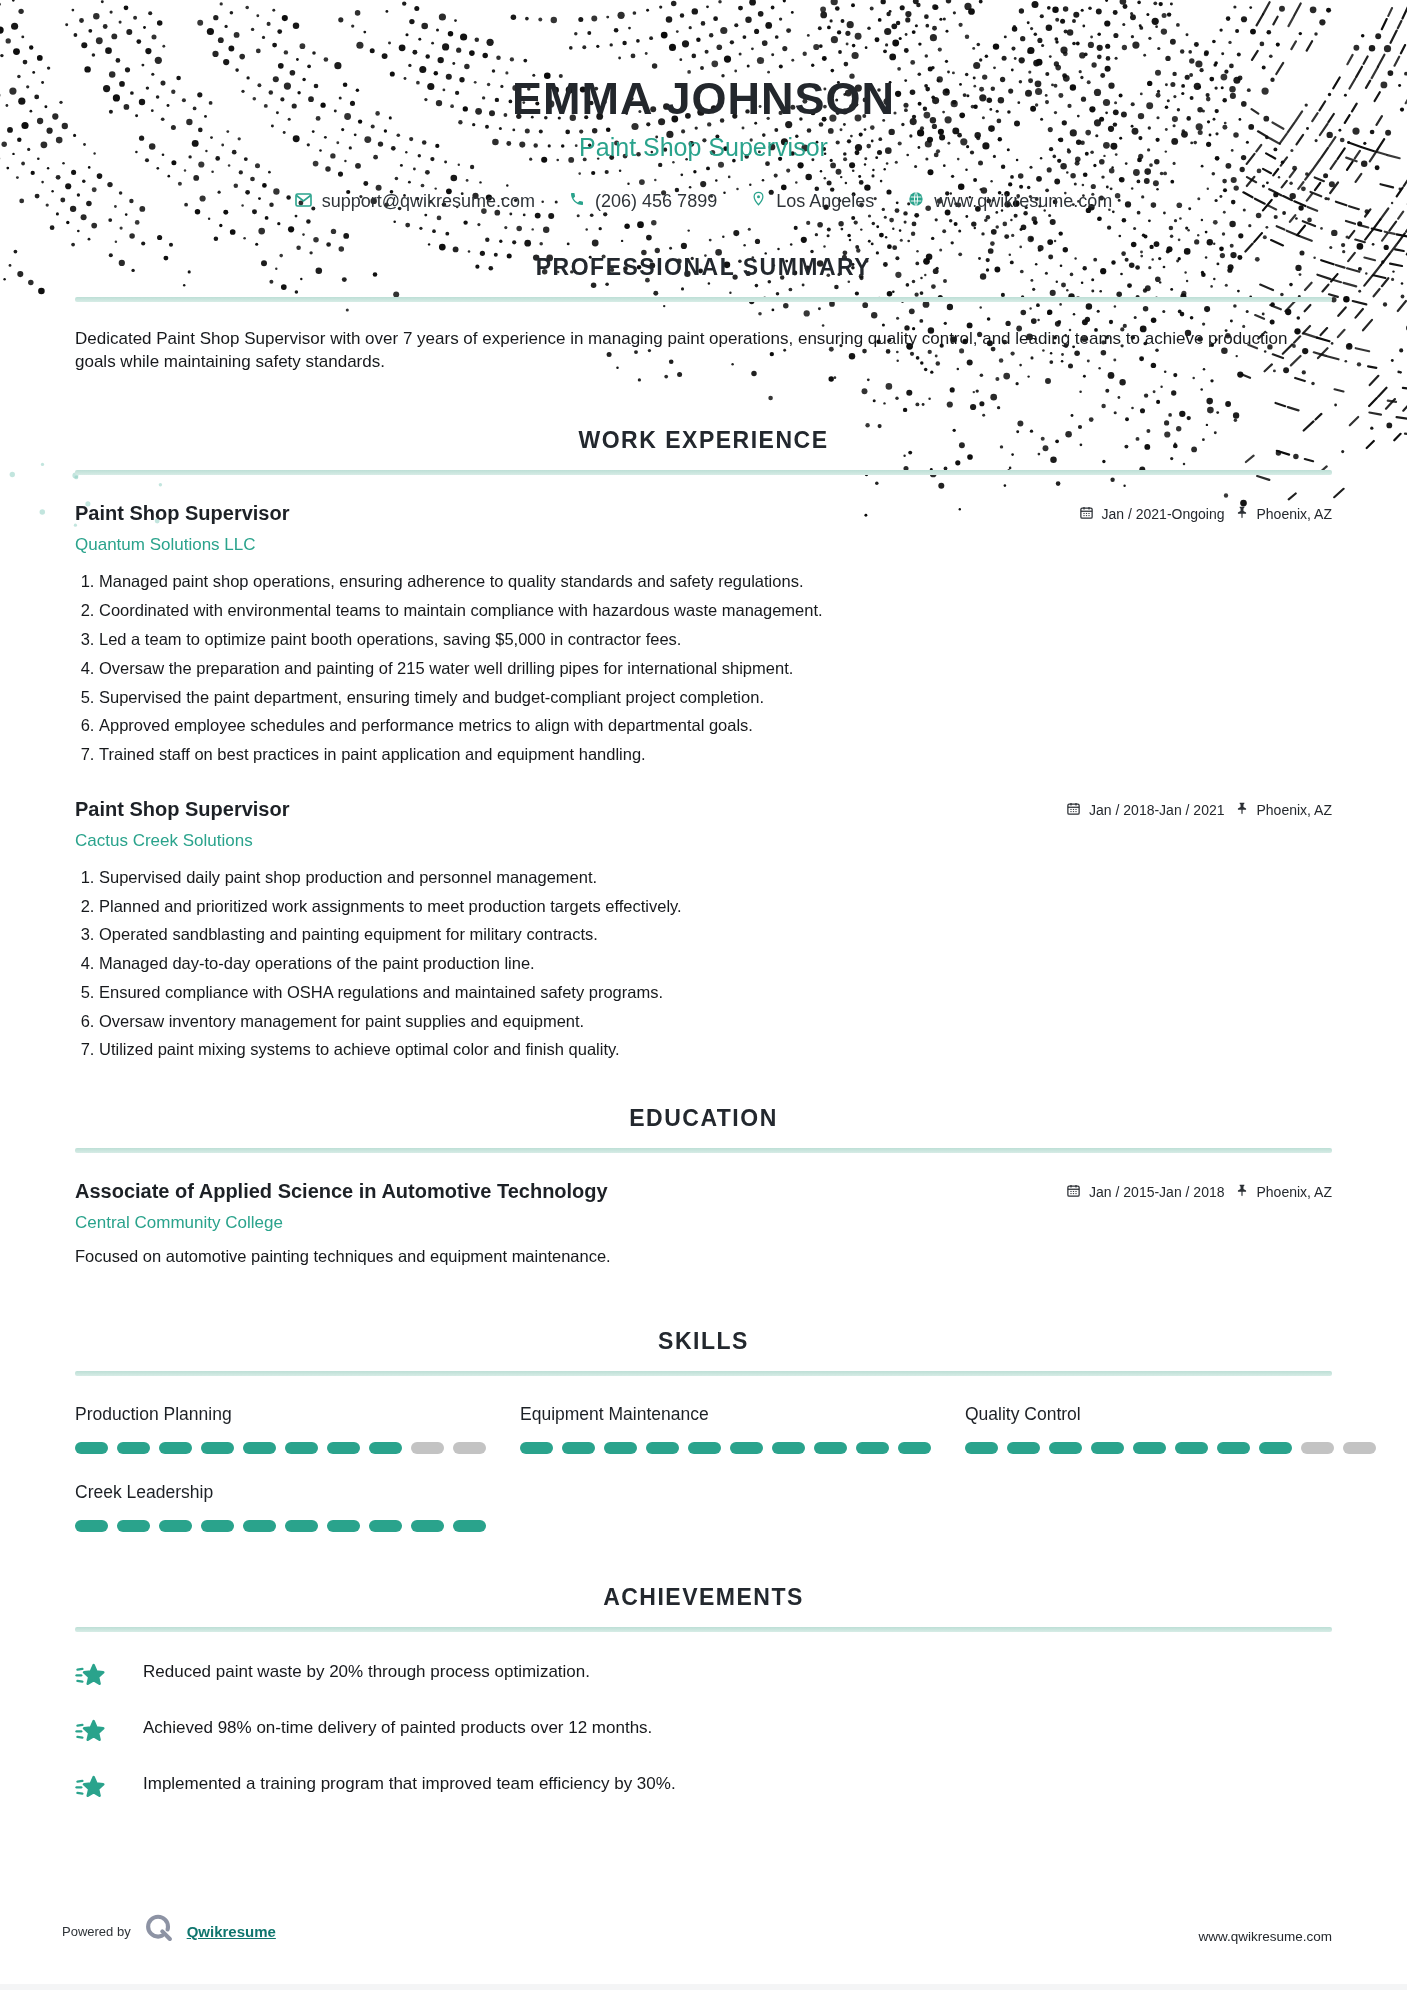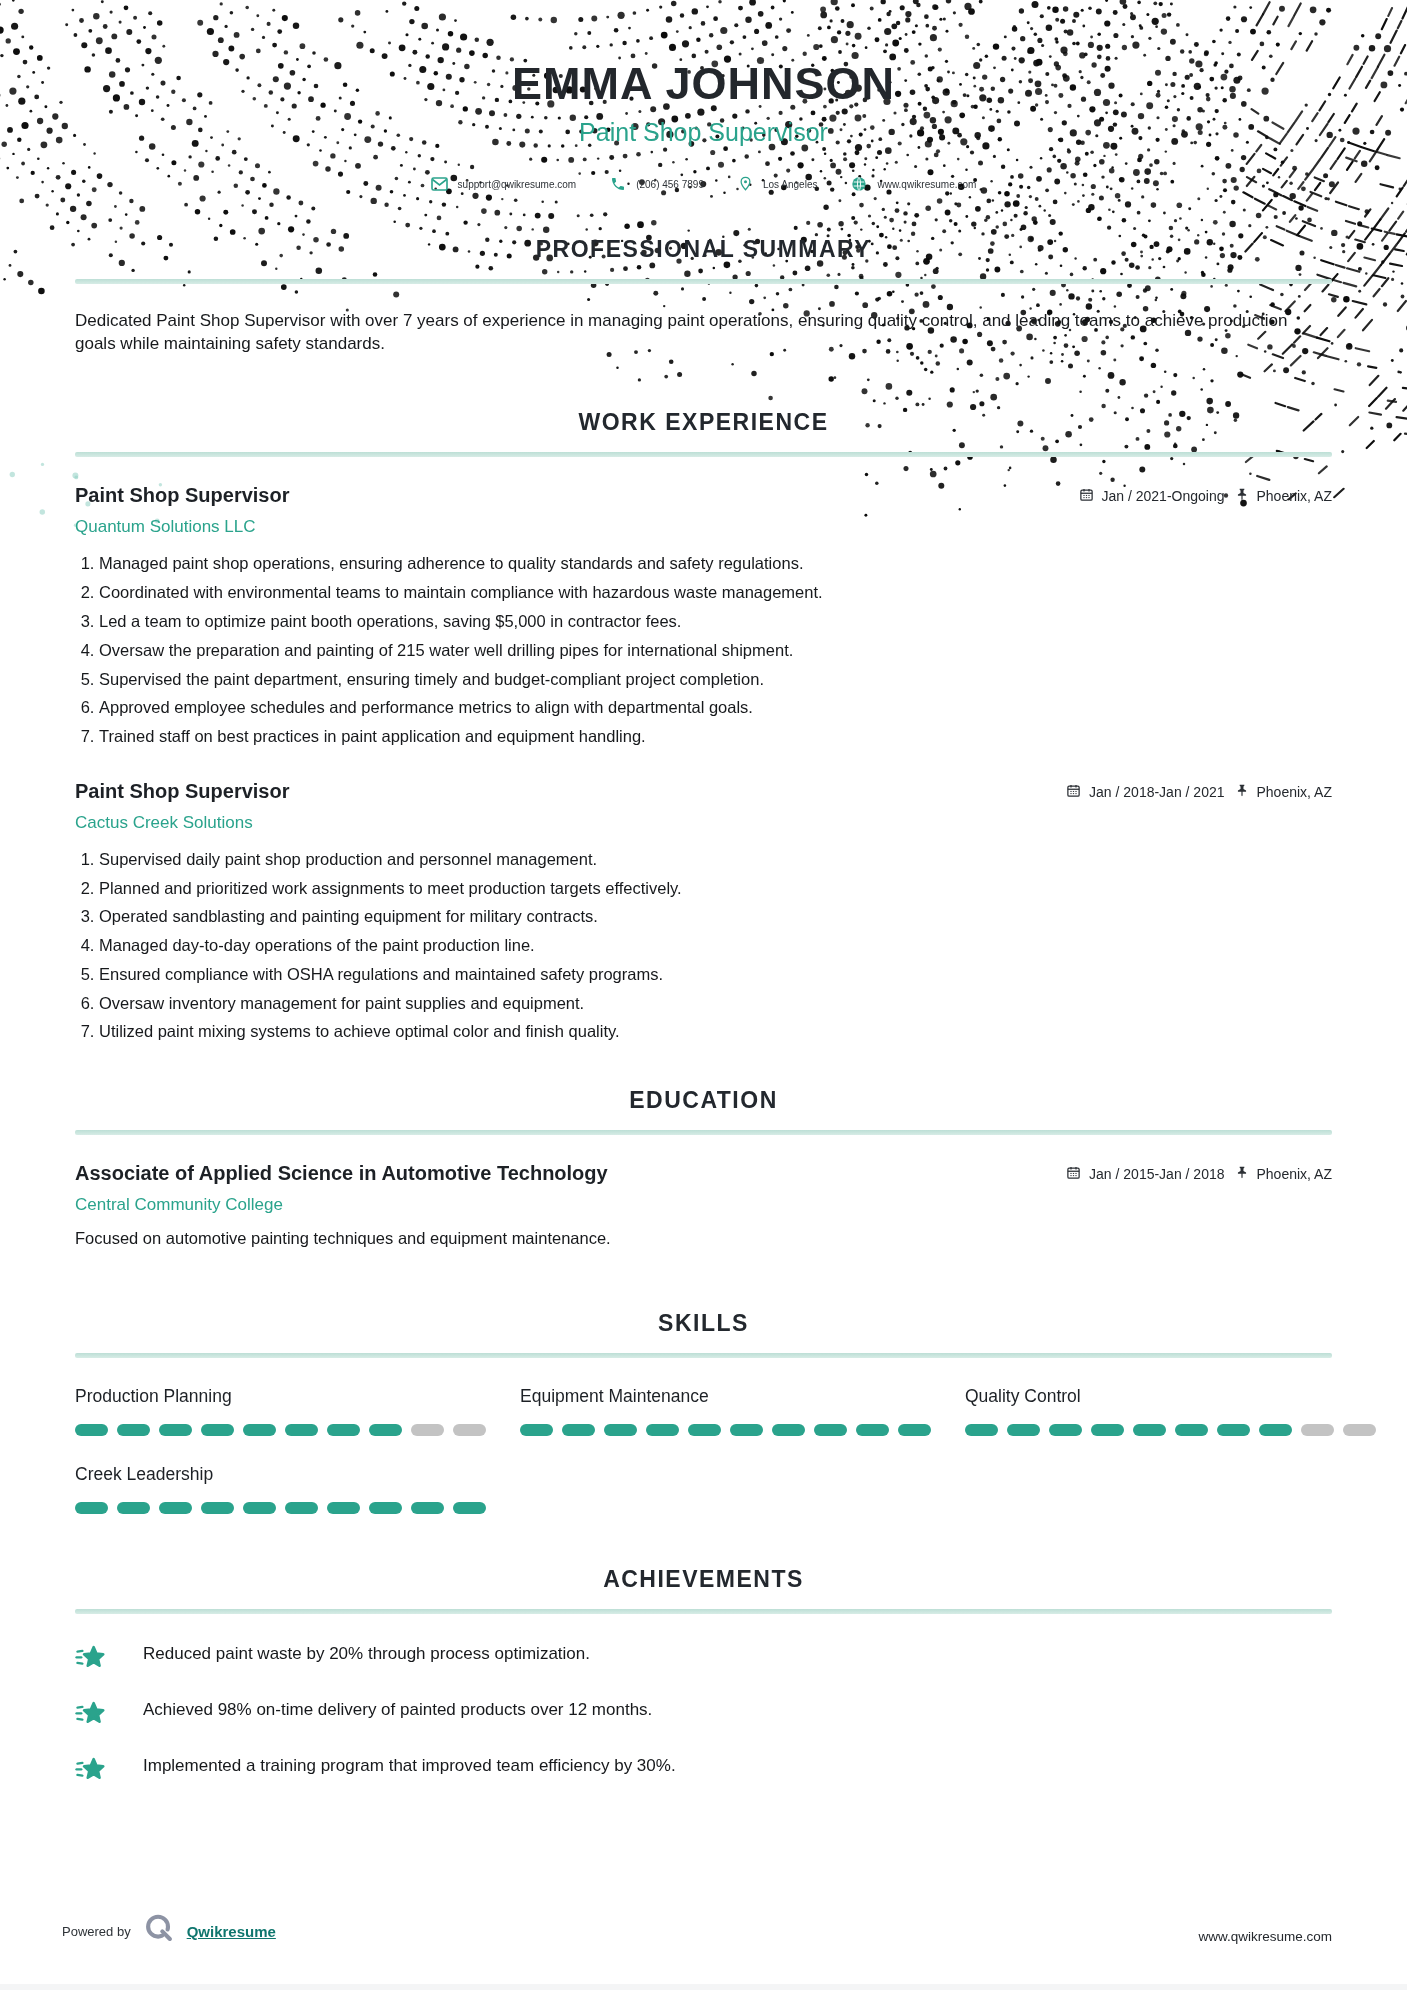--- a/index.html
+++ b/index.html
@@ -6,27 +6,27 @@
     --accent:#2aa38c;
     --dash-off:#c3c3c3;
     --rule:#cbe7df;
     --text:#1b1f23;
   }
   *{box-sizing:border-box;}
   html,body{margin:0;padding:0;background:#fff;}
   body{width:1407px;height:1990px;font-family:"Liberation Sans", sans-serif;color:var(--text);}
   .page{position:relative;width:1407px;height:1990px;background:#fff;overflow:hidden;}
   #dots{position:absolute;top:0;left:0;z-index:0;pointer-events:none;}
-  .content{position:relative;z-index:1;padding:0 75px;}
+  .content{position:relative;z-index:1;padding:15px 75px;}
 
   
   .header{text-align:center;padding-top:60px;}
   .name{font-size:45px;font-weight:800;letter-spacing:1px;color:#23272c;line-height:1.05;}
   .role{font-size:25px;font-weight:500;color:var(--accent);margin-top:11px;}
-  .contact{margin-top:28px;display:flex;justify-content:center;align-items:center;gap:34px;font-size:10px;color:#2e3338;}
+  .contact{margin-top:28px;display:flex;justify-content:center;align-items:center;gap:34px;font-size:18px;color:#2e3338;}
   .contact-item{display:flex;align-items:center;gap:10px;}
 
   
   .sec-title{text-align:center;font-size:23px;font-weight:700;letter-spacing:1.5px;color:#23282e;}
   .sec-rule{height:5px;border-radius:2px;background:linear-gradient(#bddfd6,#d7ece6);margin-top:16px;}
   .mt-summary{margin-top:42px;}
   .mt-work{margin-top:54px;}
   .mt-edu{margin-top:44px;}
   .mt-skills{margin-top:62px;}
   .mt-ach{margin-top:52px;}

